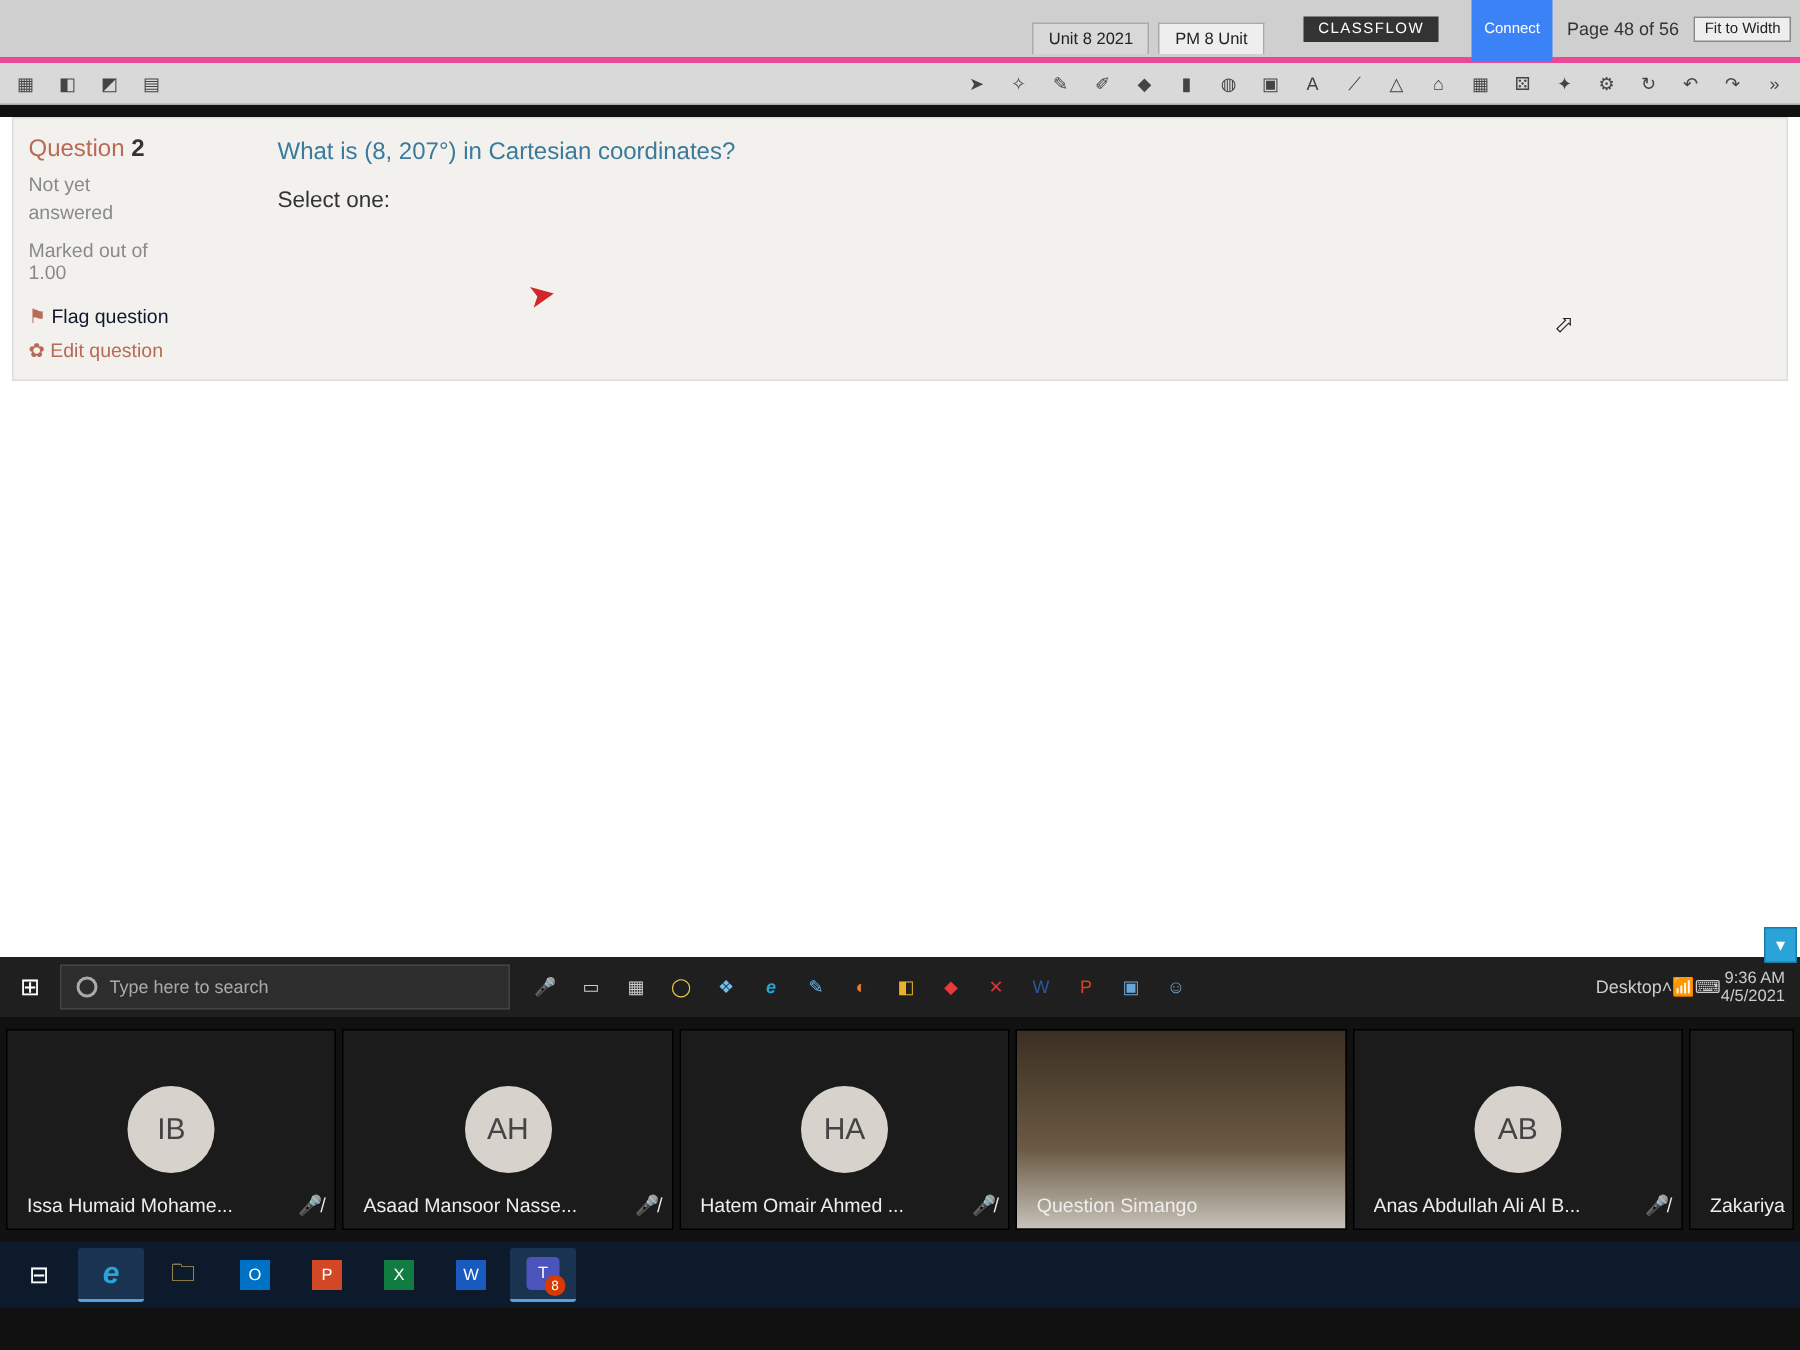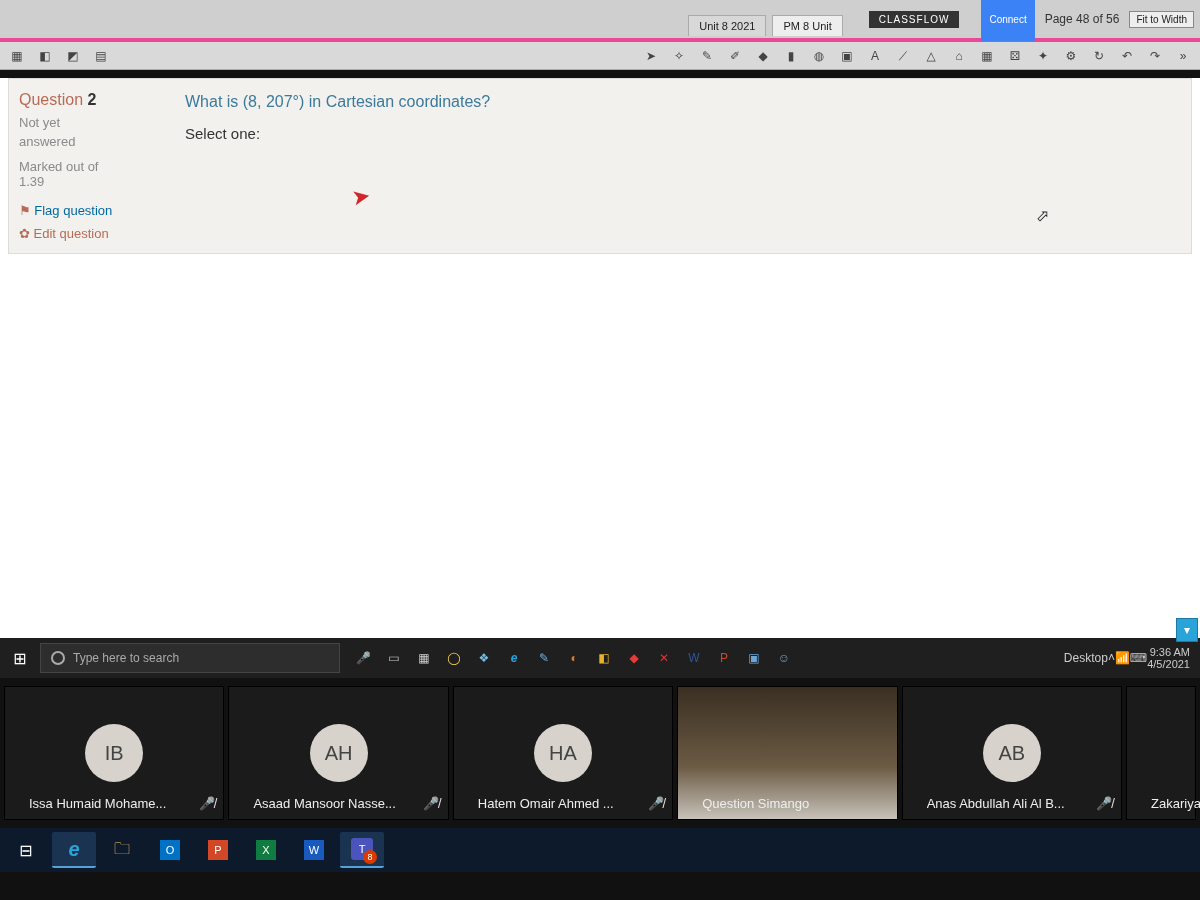--- a/index.html
+++ b/index.html
@@ -17,21 +17,21 @@
   .toolrow .ti{width:22px;height:22px;display:flex;align-items:center;justify-content:center;border:1px solid transparent;border-radius:2px}
   .toolrow .sep{flex:1}
   
   .quiz-stage{position:relative;height:560px;background:#fff}
   .quiz-card{display:flex;margin:8px;border:1px solid #dcdcdc;background:#f2f1ee}
   .q-side{width:160px;padding:12px 10px;font-size:13px;color:#b96a55}
   .q-side .qnum{font-size:16px;color:#b96a55;margin-bottom:6px}
   .q-side .qnum b{color:#333;font-weight:600}
   .q-side .faded{color:#8a8a8a;font-size:13px;margin-bottom:4px}
   .q-side .mk{color:#8a8a8a;font-size:13px;margin-top:10px}
-  .q-side .flag{color:#0369a1;font-size:13px;margin-top:14px;cursor:pointer}
+  .q-side .flag{color:#0f172a;font-size:13px;margin-top:14px;cursor:pointer}
   .q-side .flag::before{content:"⚑ ";color:#b96a55}
   .q-side .edit{color:#b96a55;font-size:13px;margin-top:8px;cursor:pointer}
   .q-side .edit::before{content:"✿ ";color:#b96a55}
   .q-body{flex:1;padding:14px 16px}
   .q-body .prompt{color:#3b7a9b;font-size:16px;margin-bottom:14px}
   .q-body .sel{color:#333;font-size:15px;margin-bottom:10px}
   .answers{background:#d6e9ed;border:1px solid #bcdfe5;padding:10px 14px;width:280px}
   .opt{display:flex;align-items:center;gap:10px;color:#2f3b3f;font-size:15px;padding:6px 0}
   .opt input{width:14px;height:14px}
   .handwrite{position:absolute;left:610px;top:22px;font-family:"Comic Sans MS",cursive;color:#d1262b;font-size:24px;font-style:italic}
@@ -44,21 +44,21 @@
   .searchbox{display:flex;align-items:center;gap:8px;background:#2d2d2d;border:1px solid #444;height:30px;padding:0 10px;width:300px;color:#aaa}
   .searchbox .circ{width:14px;height:14px;border:2px solid #aaa;border-radius:50%}
   .tb-icons{display:flex;align-items:center;gap:10px;margin-left:14px}
   .tb-icons span{width:20px;height:20px;display:flex;align-items:center;justify-content:center}
   .tb-right{margin-left:auto;display:flex;align-items:center;padding-right:10px}
   .tb-time{text-align:right;line-height:1.1;font-size:11px}
   
   .teams-strip{height:150px;background:#111;display:flex;align-items:center;justify-content:flex-start;gap:4px;padding:20px 4px}
   .tile{flex:1;min-width:0;height:134px;background:#1b1b1b;border:1px solid #000;position:relative;display:flex;align-items:center;justify-content:center}
   .avatar{width:58px;height:58px;border-radius:50%;background:#d7d2cc;color:#444;display:flex;align-items:center;justify-content:center;font-size:20px;font-weight:500}
-  .tile .pname{position:absolute;left:24px;bottom:8px;color:#eee;font-size:13px;max-width:92%;white-space:nowrap;overflow:hidden;text-overflow:ellipsis}
+  .tile .pname{position:absolute;left:13px;bottom:8px;color:#eee;font-size:13px;max-width:92%;white-space:nowrap;overflow:hidden;text-overflow:ellipsis}
   .tile .mute{position:absolute;right:8px;bottom:8px;color:#eee;font-size:13px}
   .tile.cam{background:linear-gradient(180deg,#3a2f22 0%,#6b5a44 60%,#c7c2b9 100%)}
   
   .os-taskbar{height:44px;background:#0c1a2b;display:flex;align-items:center;gap:4px;padding:0 4px}
   .os-taskbar .tbtn{width:44px;height:36px;display:flex;align-items:center;justify-content:center;color:#fff;font-size:16px;border-radius:2px}
   .os-taskbar .tbtn.active{background:#1a3350;border-bottom:2px solid #5aa0d8}
   .edge-e{color:#2aa3d9;font-weight:bold;font-style:italic;font-size:20px}
   .o-out{color:#fff;background:#0072c6;width:20px;height:20px;font-size:11px;display:flex;align-items:center;justify-content:center}
   .p-ppt{color:#fff;background:#d24726;width:20px;height:20px;font-size:11px;display:flex;align-items:center;justify-content:center}
   .x-xls{color:#fff;background:#107c41;width:20px;height:20px;font-size:11px;display:flex;align-items:center;justify-content:center}
@@ -109,21 +109,21 @@
 
 <div class="quiz-stage">
   <div class="quiz-card">
     <div class="q-side">
       <div class="qnum">
         <span>Question </span><b>2</b>
       </div>
       <div class="faded">Not yet</div>
       <div class="faded">answered</div>
       <div class="mk">Marked out of</div>
-      <div class="faded">1.39</div>
+      <div class="faded">1.00</div>
       <div class="flag">Flag question</div>
       <div class="edit">Edit question</div>
     </div>
     <div class="q-body">
       <div class="prompt">What is (8, 207°) in Cartesian coordinates?</div>
       <div class="sel">Select one:</div>
     </div>
   </div>
   <div class="scribble">➤</div>
   <div class="cursor-ptr">⬀</div>

